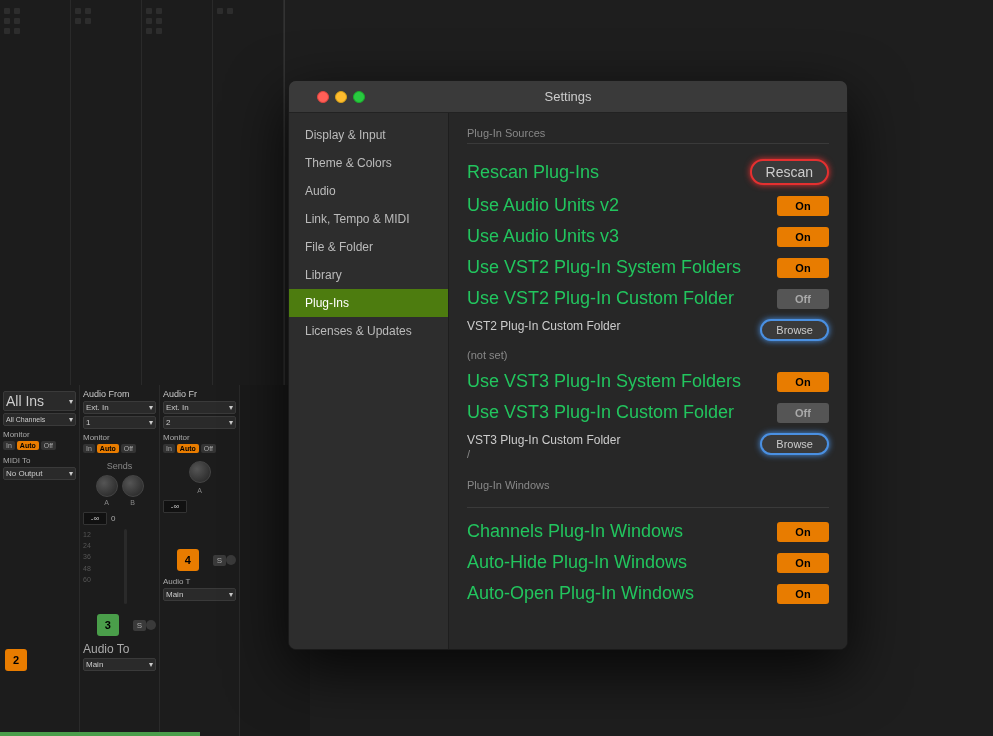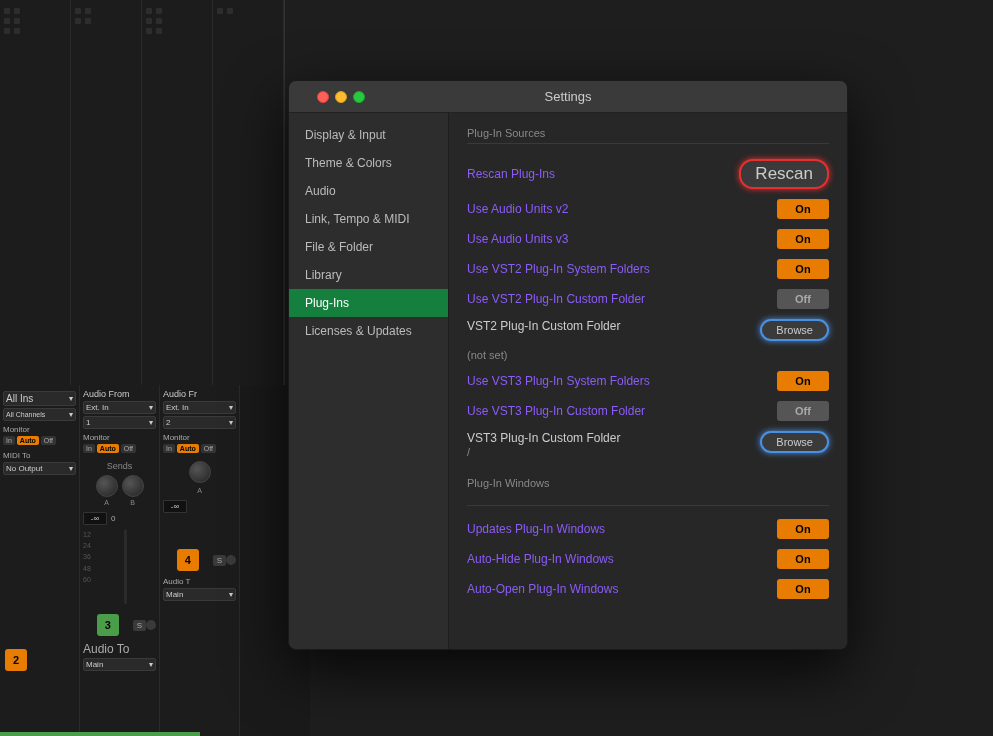--- a/index.html
+++ b/index.html
@@ -235,21 +235,21 @@
     }
 
     .sidebar-item {
       padding: 7px 16px;
       font-size: 12px;
       color: #bbb;
       cursor: pointer;
     }
 
     .sidebar-item.active {
-      background: #15803d;
+      background: #4d7c0f;
       color: #fff;
     }
 
     .modal-content {
       flex: 1;
       padding: 14px 18px;
       overflow-y: auto;
       background: #272727;
     }
 
@@ -264,22 +264,22 @@
     }
 
     .setting-row {
       display: flex;
       align-items: center;
       justify-content: space-between;
       padding: 5px 0;
     }
 
     .setting-label {
-      font-size: 12px;
-      color: #8b5cf6;
+      font-size: 18px;
+      color: #22c55e;
     }
 
     .setting-label-block {
       font-size: 12px;
       color: #ccc;
       flex: 1;
     }
 
     .toggle-btn {
       width: 52px;
@@ -318,21 +318,21 @@
       border-color: #4a90e2;
       box-shadow: 0 0 6px #4a90e2;
     }
 
     .rescan-btn {
       background: #3a3a3a;
       color: #ccc;
       border: 2px solid #e53030;
       border-radius: 14px;
       padding: 3px 14px;
-      font-size: 17px;
+      font-size: 14px;
       cursor: pointer;
       box-shadow: 0 0 6px #e53030;
     }
 
     .custom-folder-row {
       display: flex;
       align-items: flex-start;
       justify-content: space-between;
       padding: 5px 0;
     }
@@ -426,21 +426,21 @@
     </div>
   </div>
 
   <div class="midi-from-label">MIDI From</div>
 
   <div class="mixer-area" style="top:385px;">
 
     <div class="mixer-channel" style="width:80px;">
       <div class="channel-label"></div>
       <div class="channel-dropdown">
-        <span style="font-size:10px;">All Ins</span>
+        <span style="font-size:14px;">All Ins</span>
           <span>▾</span>
       </div>
       <div class="channel-dropdown">
         <span style="font-size:7px;">All Channels</span>
           <span>▾</span>
       </div>
       <div style="font-size:8px;color:#aaa;margin-top:2px;">Monitor</div>
       <div class="monitor-row">
         <span class="btn-dark">In</span>
         <span class="btn-orange">Auto</span>
@@ -631,21 +631,21 @@
         <div class="setting-label-block">
           <div>VST3 Plug-In Custom Folder</div>
           <div style="font-size:11px;color:#888;margin-top:1px;">/</div>
         </div>
         <button class="browse-btn browse-btn-highlighted">Browse</button>
       </div>
 
       <div class="subsection-title">Plug-In Windows</div>
 
       <div class="setting-row">
-        <span class="setting-label">Updates Plug-In Windows</span>
+        <span class="setting-label">Channels Plug-In Windows</span>
         <button class="toggle-btn toggle-on">On</button>
       </div>
 
       <div class="setting-row">
         <span class="setting-label">Auto-Hide Plug-In Windows</span>
         <button class="toggle-btn toggle-on">On</button>
       </div>
 
       <div class="setting-row">
         <span class="setting-label">Auto-Open Plug-In Windows</span>

